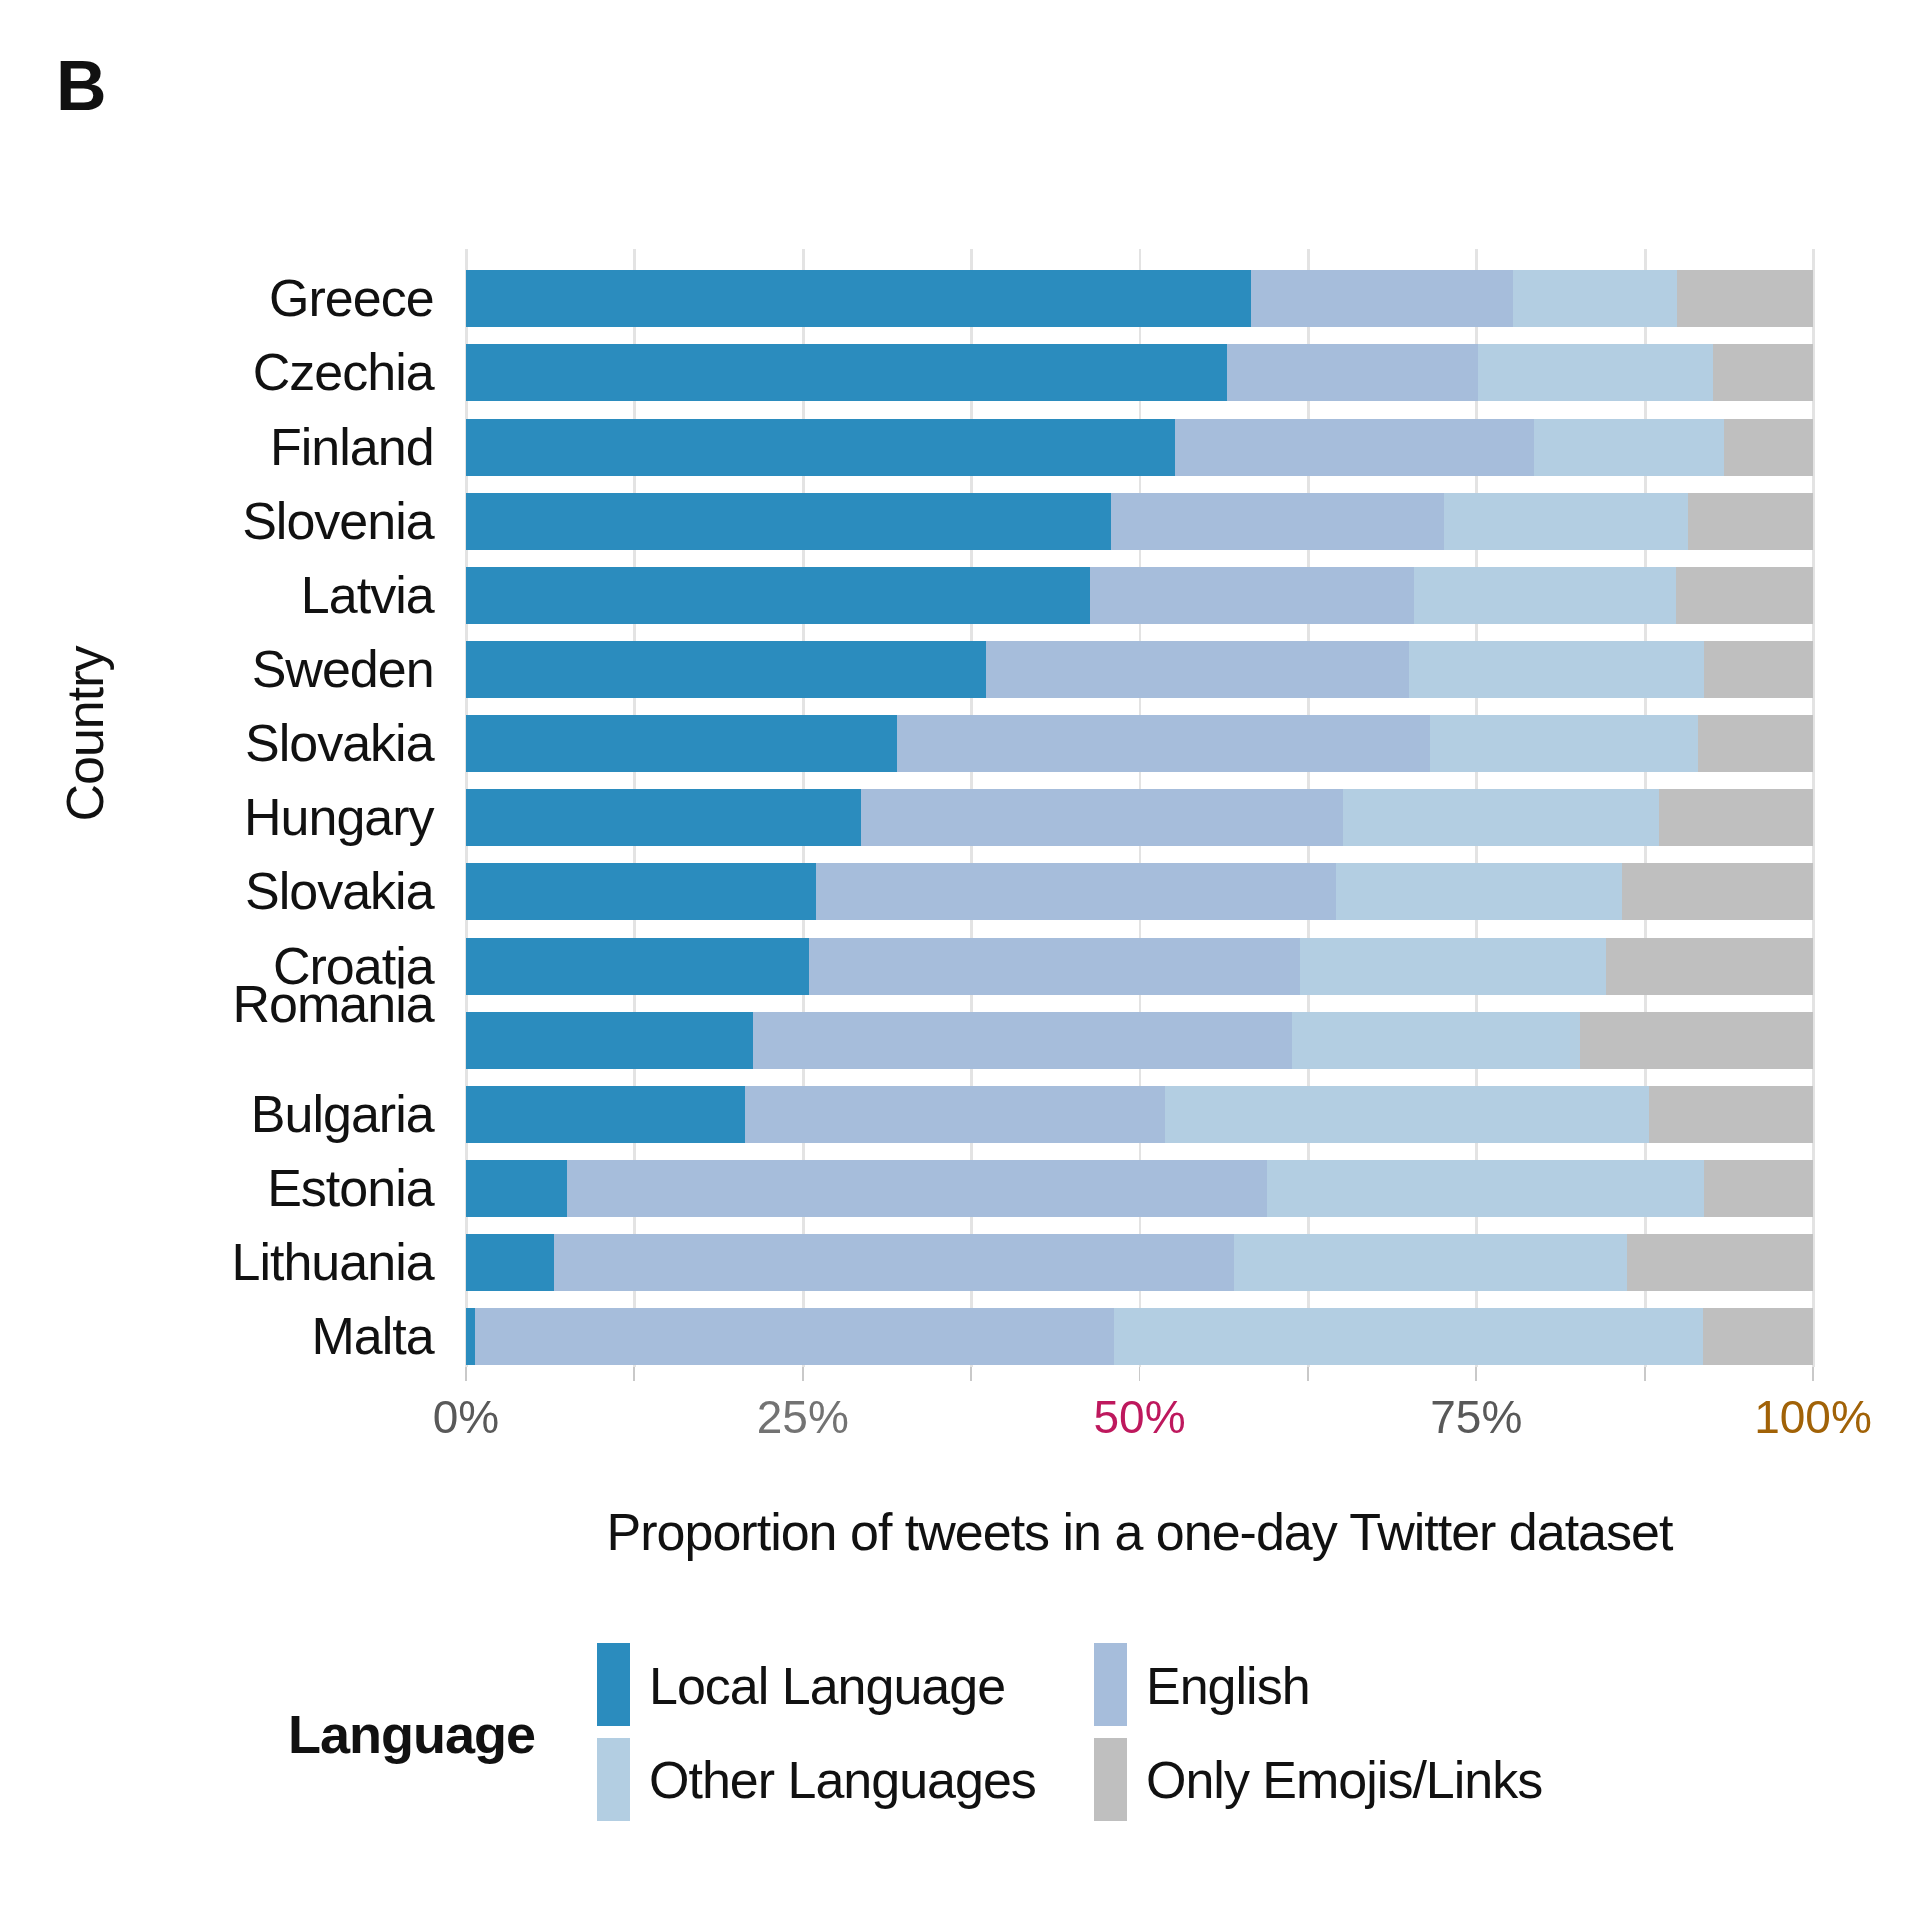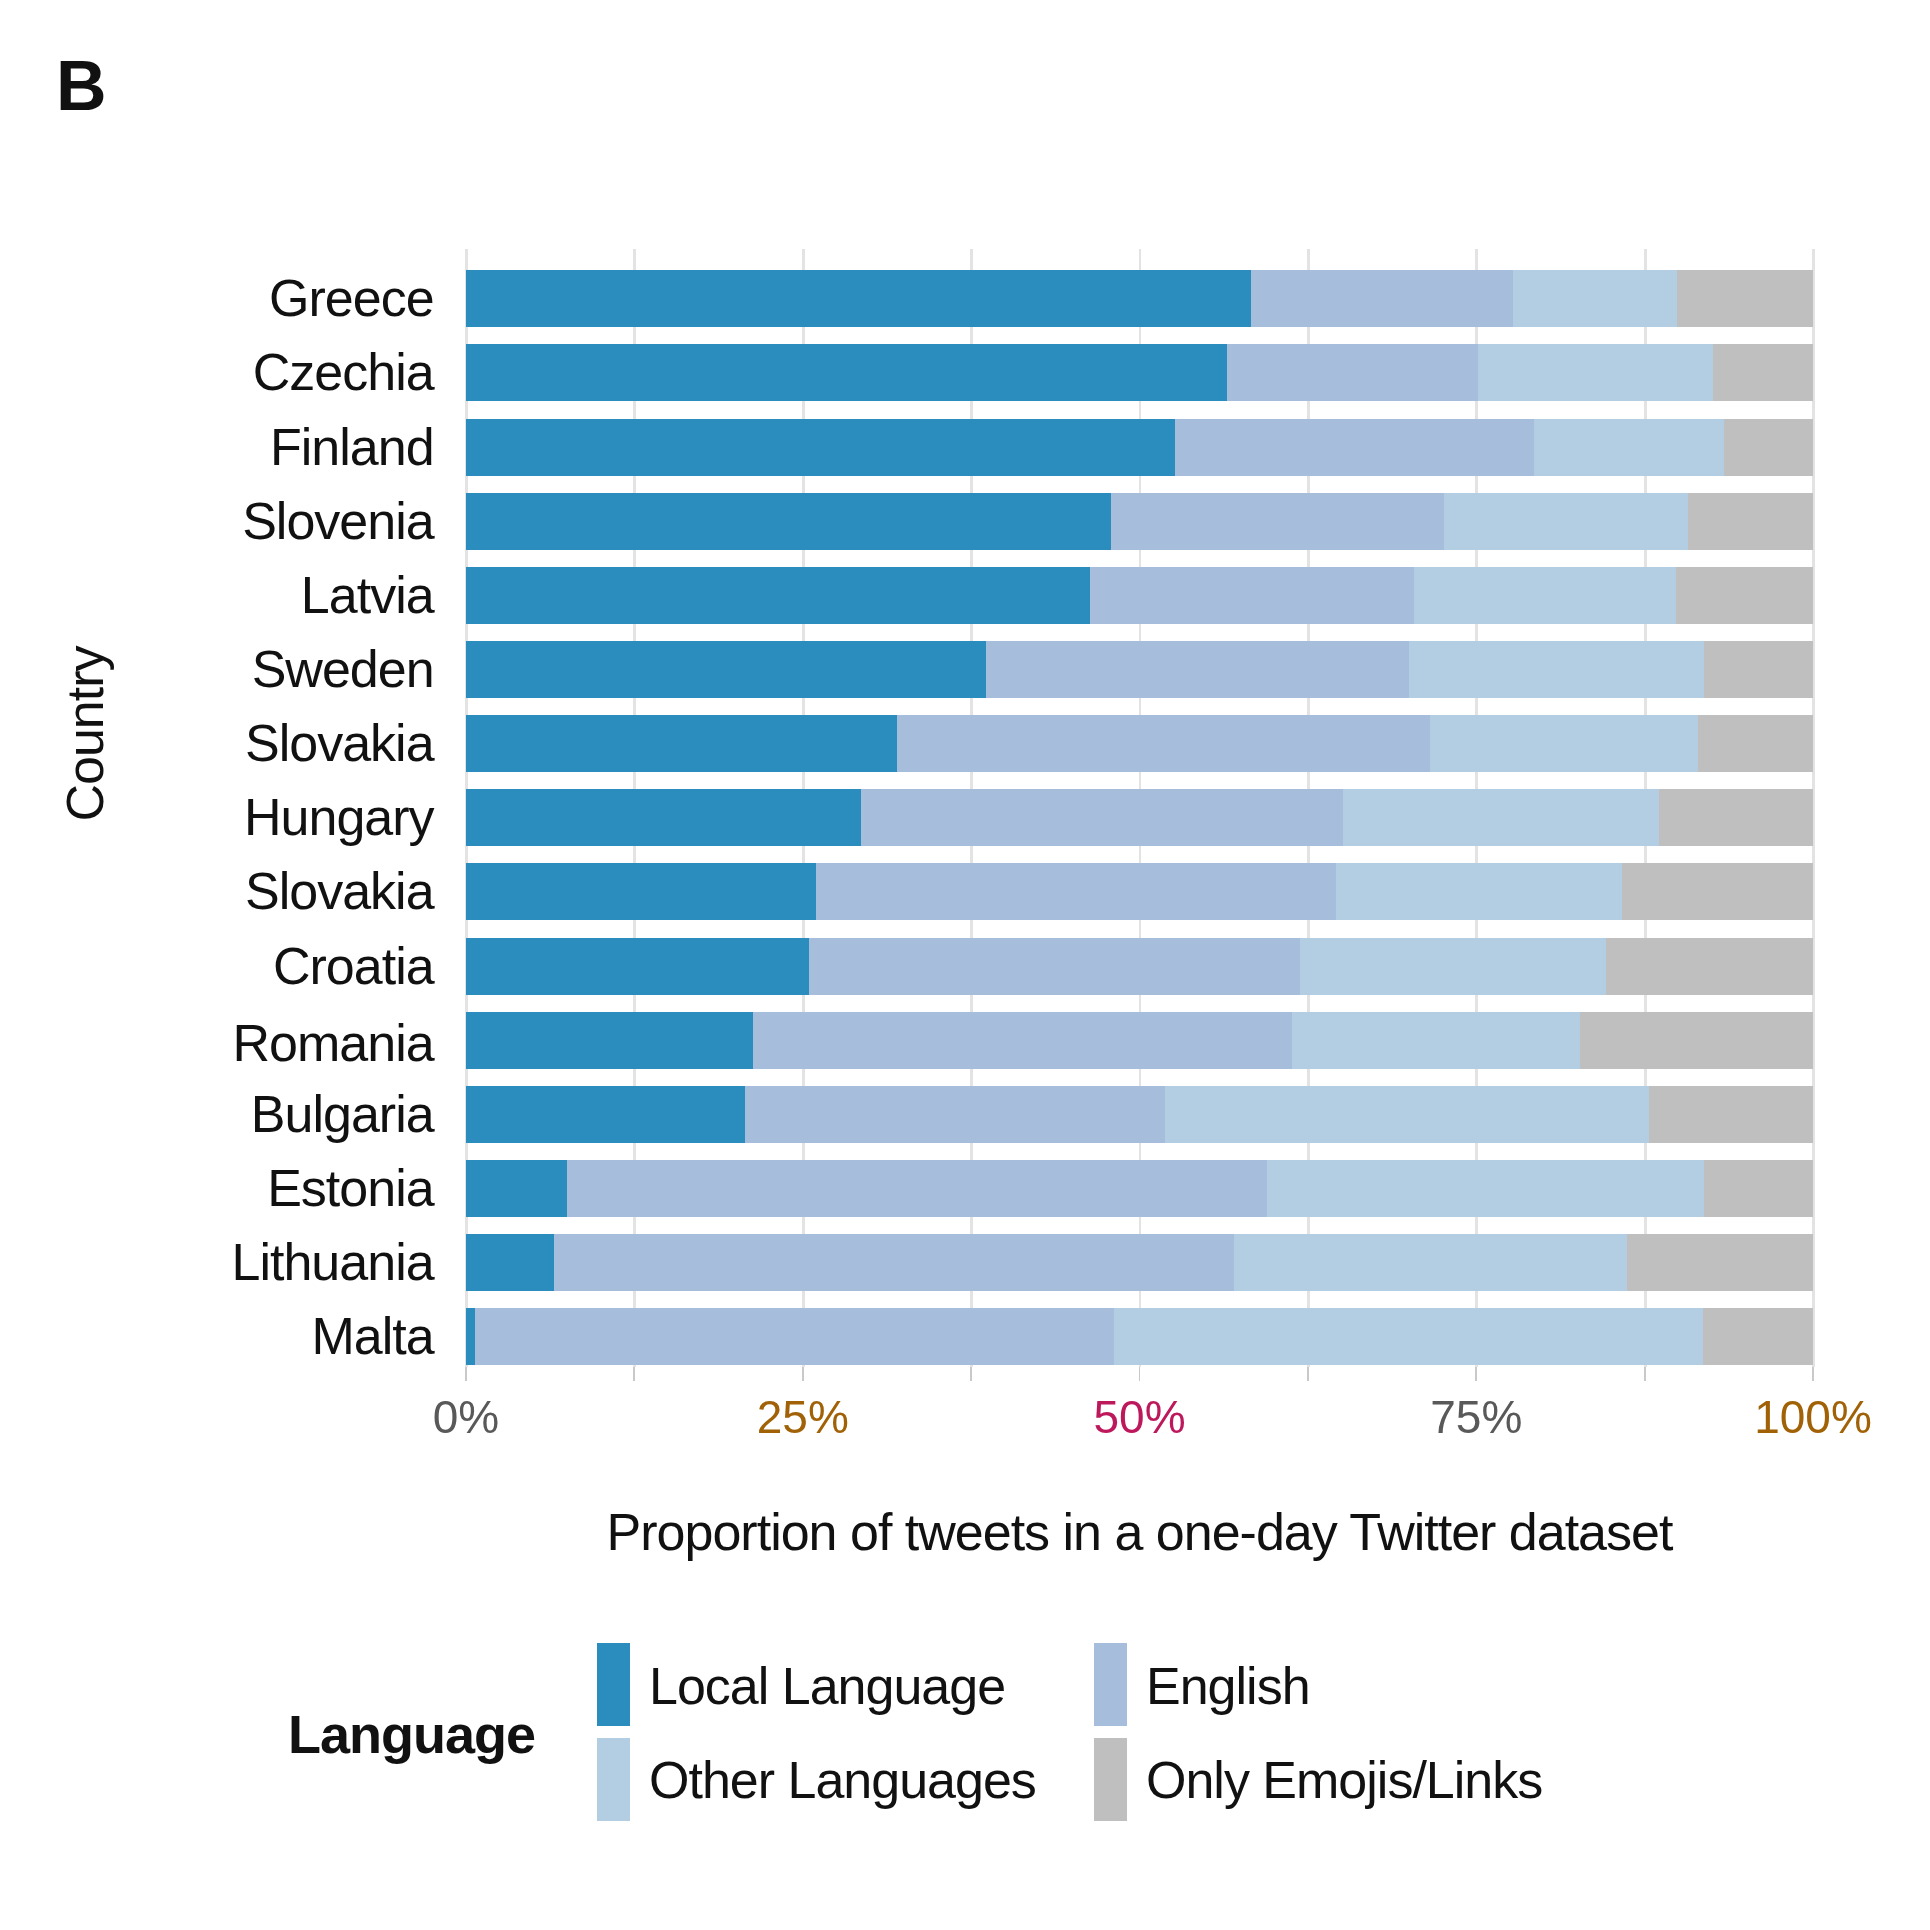--- a/index.html
+++ b/index.html
@@ -43,21 +43,21 @@
     <div class="ylab" style="top: 21px;">Greece</div>
     <div class="ylab" style="top: 95px;">Czechia</div>
     <div class="ylab" style="top: 170px; margin-left: 48px;">Finland</div>
     <div class="ylab" style="top: 244px;">Slovenia</div>
     <div class="ylab" style="top: 318px;">Latvia</div>
     <div class="ylab" style="top: 392px;">Sweden</div>
     <div class="ylab" style="top: 466px;">Slovakia</div>
     <div class="ylab" style="top: 540px;">Hungary</div>
     <div class="ylab" style="top: 614px;">Slovakia</div>
     <div class="ylab" style="top: 689px;">Croatia</div>
-    <div class="ylab" style="top: 766px; padding-left: 19px;">Romania</div>
+    <div class="ylab" style="top: 727px; padding-left: 19px;">Romania</div>
     <div class="ylab" style="top: 837px;">Bulgaria</div>
     <div class="ylab" style="top: 985px;">Lithuania</div>
     <div class="ylab" style="top: 911px;">Estonia</div>
     <div class="ylab" style="top: 1059px;">Malta</div>
   </div>
 
 <div class="abs" id="plot">
     <div class="gridline" style="left: 0%; background: rgb(227, 227, 227);"></div>
     <div class="gridline" style="left: 25%; background: rgb(227, 227, 227);"></div>
     <div class="gridline" style="left: 50%; background: rgb(227, 227, 227);"></div>
@@ -163,21 +163,21 @@
     <div class="axis-tick" style="left: 75%; background: rgb(201, 201, 201);"></div>
     <div class="axis-tick" style="left: 100%; background: rgb(201, 201, 201);"></div>
     <div class="axis-tick" style="left: 12.5%; background: rgb(201, 201, 201);"></div>
     <div class="axis-tick" style="left: 37.5%; background: rgb(201, 201, 201);"></div>
     <div class="axis-tick" style="left: 62.5%; background: rgb(201, 201, 201);"></div>
     <div class="axis-tick" style="left: 87.5%; background: rgb(201, 201, 201);"></div>
   </div>
 
 <div class="abs" id="xticklabels">
     <span class="xtick-lab" style="left: 0%; color: rgb(89, 89, 89);">0%</span>
-    <span class="xtick-lab" style="left: 25%; color: #a16207;">25%</span>
+    <span class="xtick-lab" style="left: 25%; color: #737373;">25%</span>
     <span class="xtick-lab" style="left: 50%; color: #be185d;">50%</span>
     <span class="xtick-lab" style="left: 75%; color: rgb(89, 89, 89);">75%</span>
     <span class="xtick-lab" style="left: 100%; color: #a16207;">100%</span>
   </div>
 
 <div class="abs" id="x-title">Proportion of tweets in a one-day Twitter dataset</div>
 
 <div class="abs legend-title">Language</div>
 
 <div class="abs" style="left:597px;top:1643px;">

